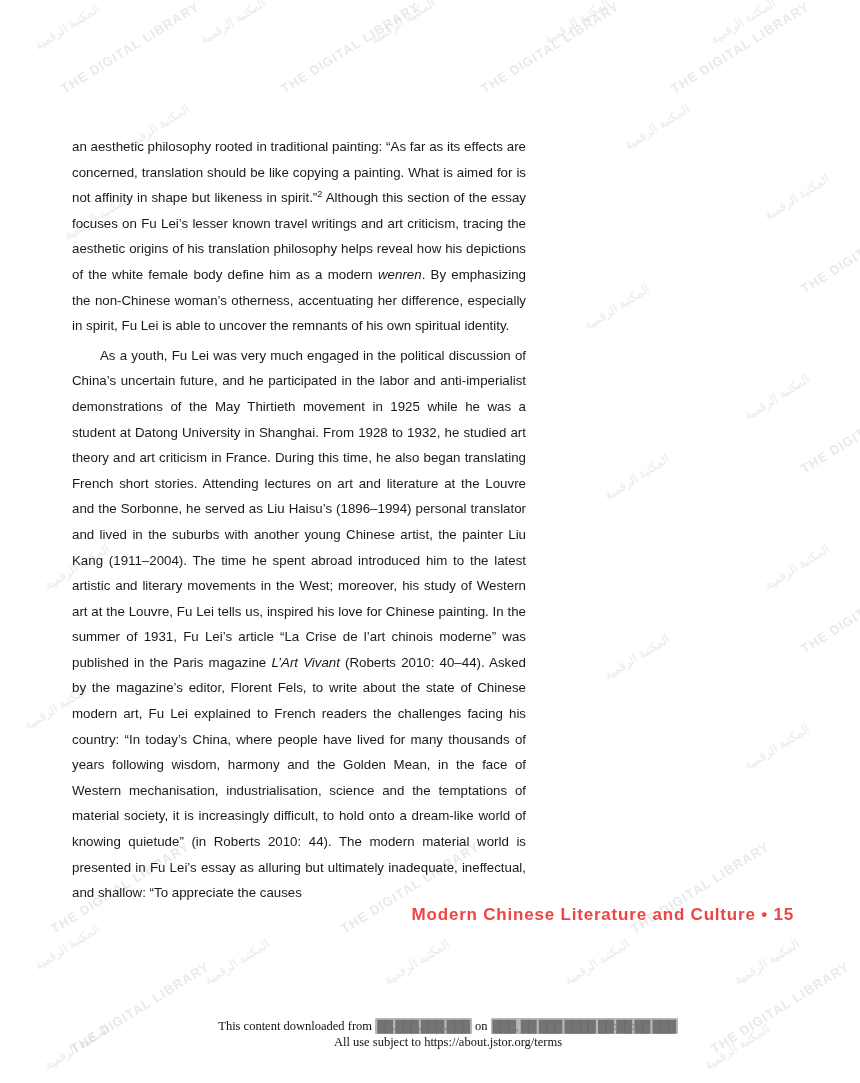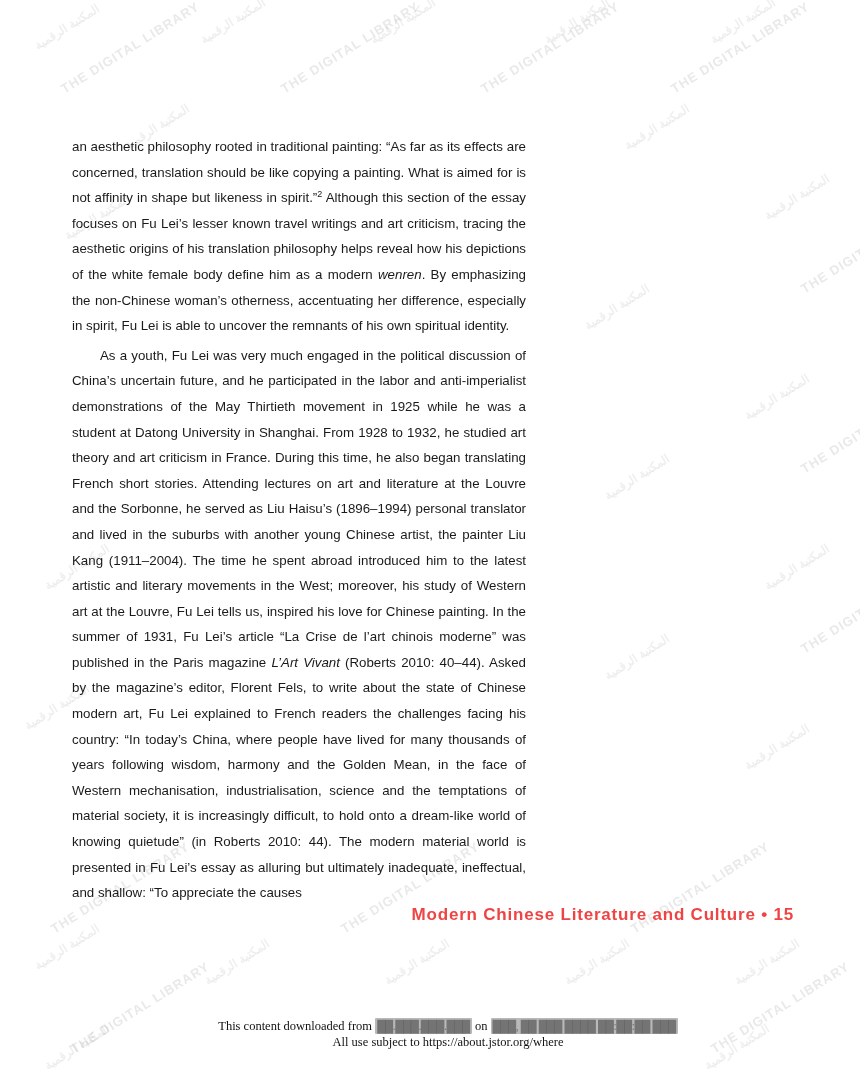--- a/index.html
+++ b/index.html
@@ -159,16 +159,16 @@
   <div class="main-col">
     <p>an aesthetic philosophy rooted in traditional painting: “As far as its effects are concerned, translation should be like copying a painting. What is aimed for is not affinity in shape but likeness in spirit.”<sup>2</sup> Although this section of the essay focuses on Fu Lei’s lesser known travel writings and art criticism, tracing the aesthetic origins of his translation philosophy helps reveal how his depictions of the white female body define him as a modern <span class="it">wenren</span>. By emphasizing the non-Chinese woman’s otherness, accentuating her difference, especially in spirit, Fu Lei is able to uncover the remnants of his own spiritual identity.</p>
     <p class="indent">As a youth, Fu Lei was very much engaged in the political discussion of China’s uncertain future, and he participated in the labor and anti-imperialist demonstrations of the May Thirtieth movement in 1925 while he was a student at Datong University in Shanghai. From 1928 to 1932, he studied art theory and art criticism in France. During this time, he also began translating French short stories. Attending lectures on art and literature at the Louvre and the Sorbonne, he served as Liu Haisu’s (1896–1994) personal translator and lived in the suburbs with another young Chinese artist, the painter Liu Kang (1911–2004). The time he spent abroad introduced him to the latest artistic and literary movements in the West; moreover, his study of Western art at the Louvre, Fu Lei tells us, inspired his love for Chinese painting. In the summer of 1931, Fu Lei’s article “La Crise de l’art chinois moderne” was published in the Paris magazine <span class="it">L’Art Vivant</span> (Roberts 2010: 40–44). Asked by the magazine’s editor, Florent Fels, to write about the state of Chinese modern art, Fu Lei explained to French readers the challenges facing his country: “In today’s China, where people have lived for many thousands of years following wisdom, harmony and the Golden Mean, in the face of Western mechanisation, industrialisation, science and the temptations of material society, it is increasingly difficult, to hold onto a dream-like world of knowing quietude” (in Roberts 2010: 44). The modern material world is presented in Fu Lei’s essay as alluring but ultimately inadequate, ineffectual, and shallow: “To appreciate the causes</p>
   </div>
 
 
   <div class="journal-footer">Modern Chinese Literature and Culture • 15</div>
 
   <div class="dl-notice">
     <span>This content downloaded from </span><span class="redact">██.███.███.███</span><span> on </span><span class="redact">███, ██ ███ ████ ██:██:██ ███</span>
-    <span class="line2">All use subject to https://about.jstor.org/where</span>
+    <span class="line2">All use subject to https://about.jstor.org/terms</span>
   </div>
 
 </div>
 
 </body></html>

